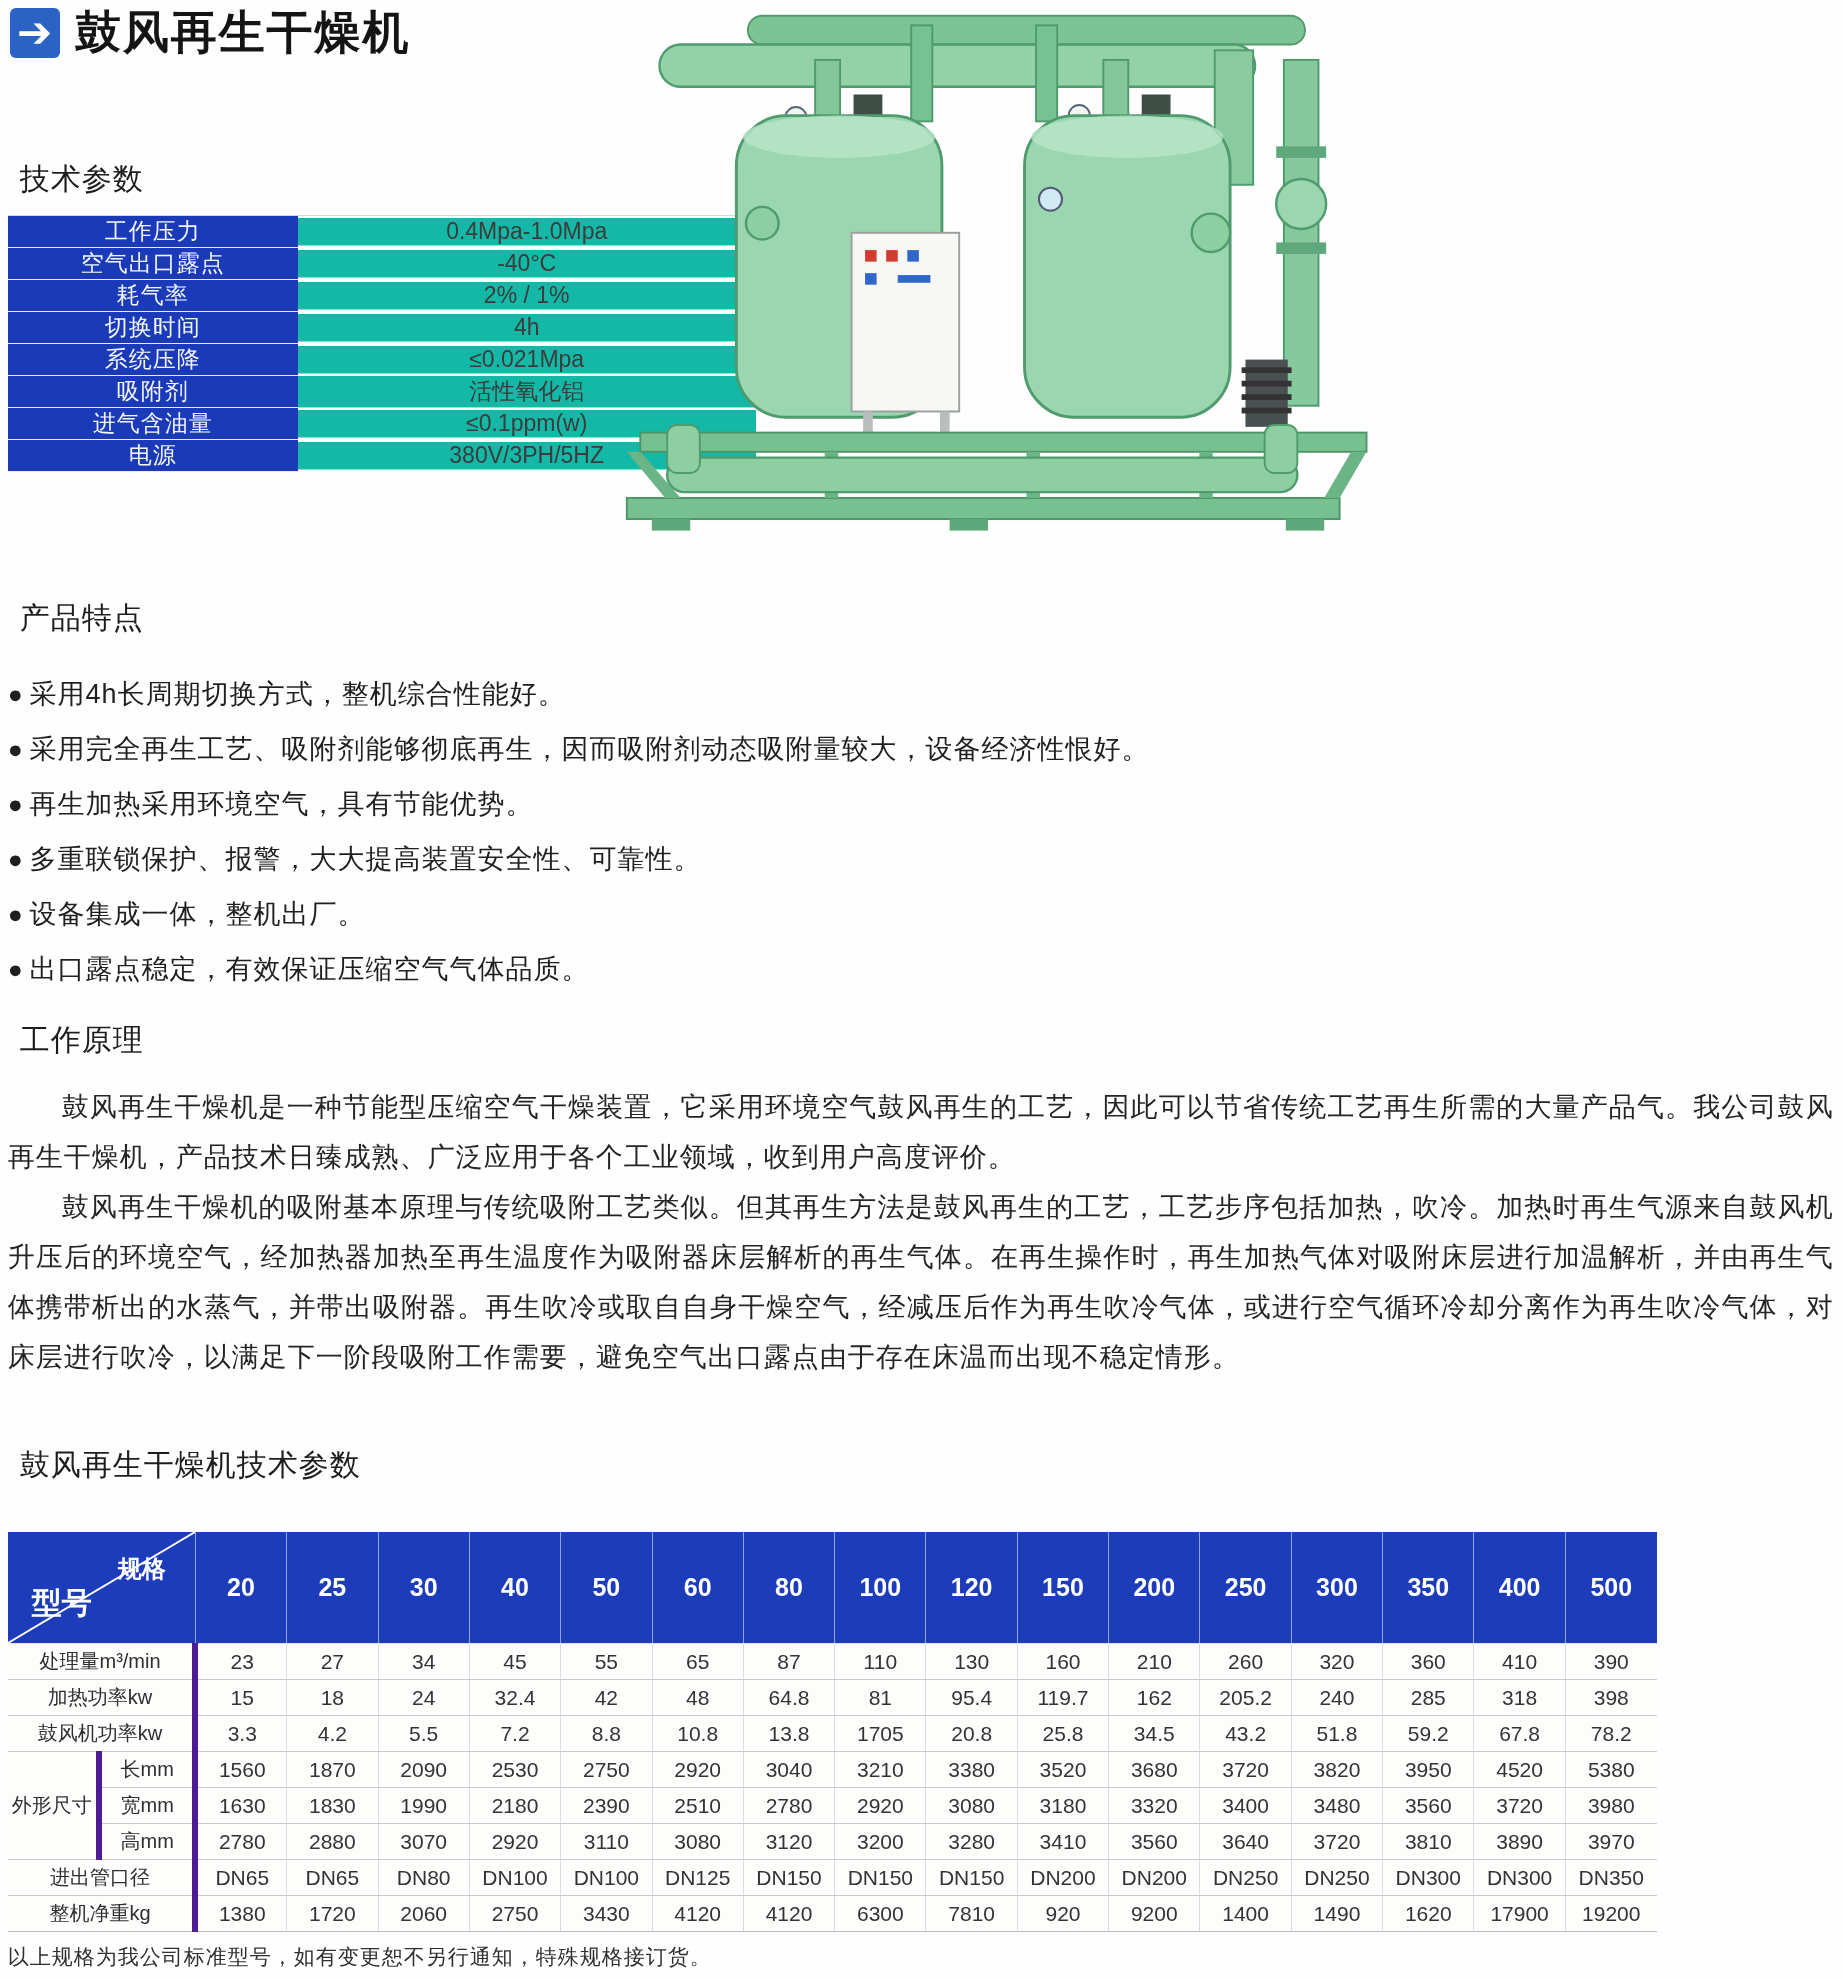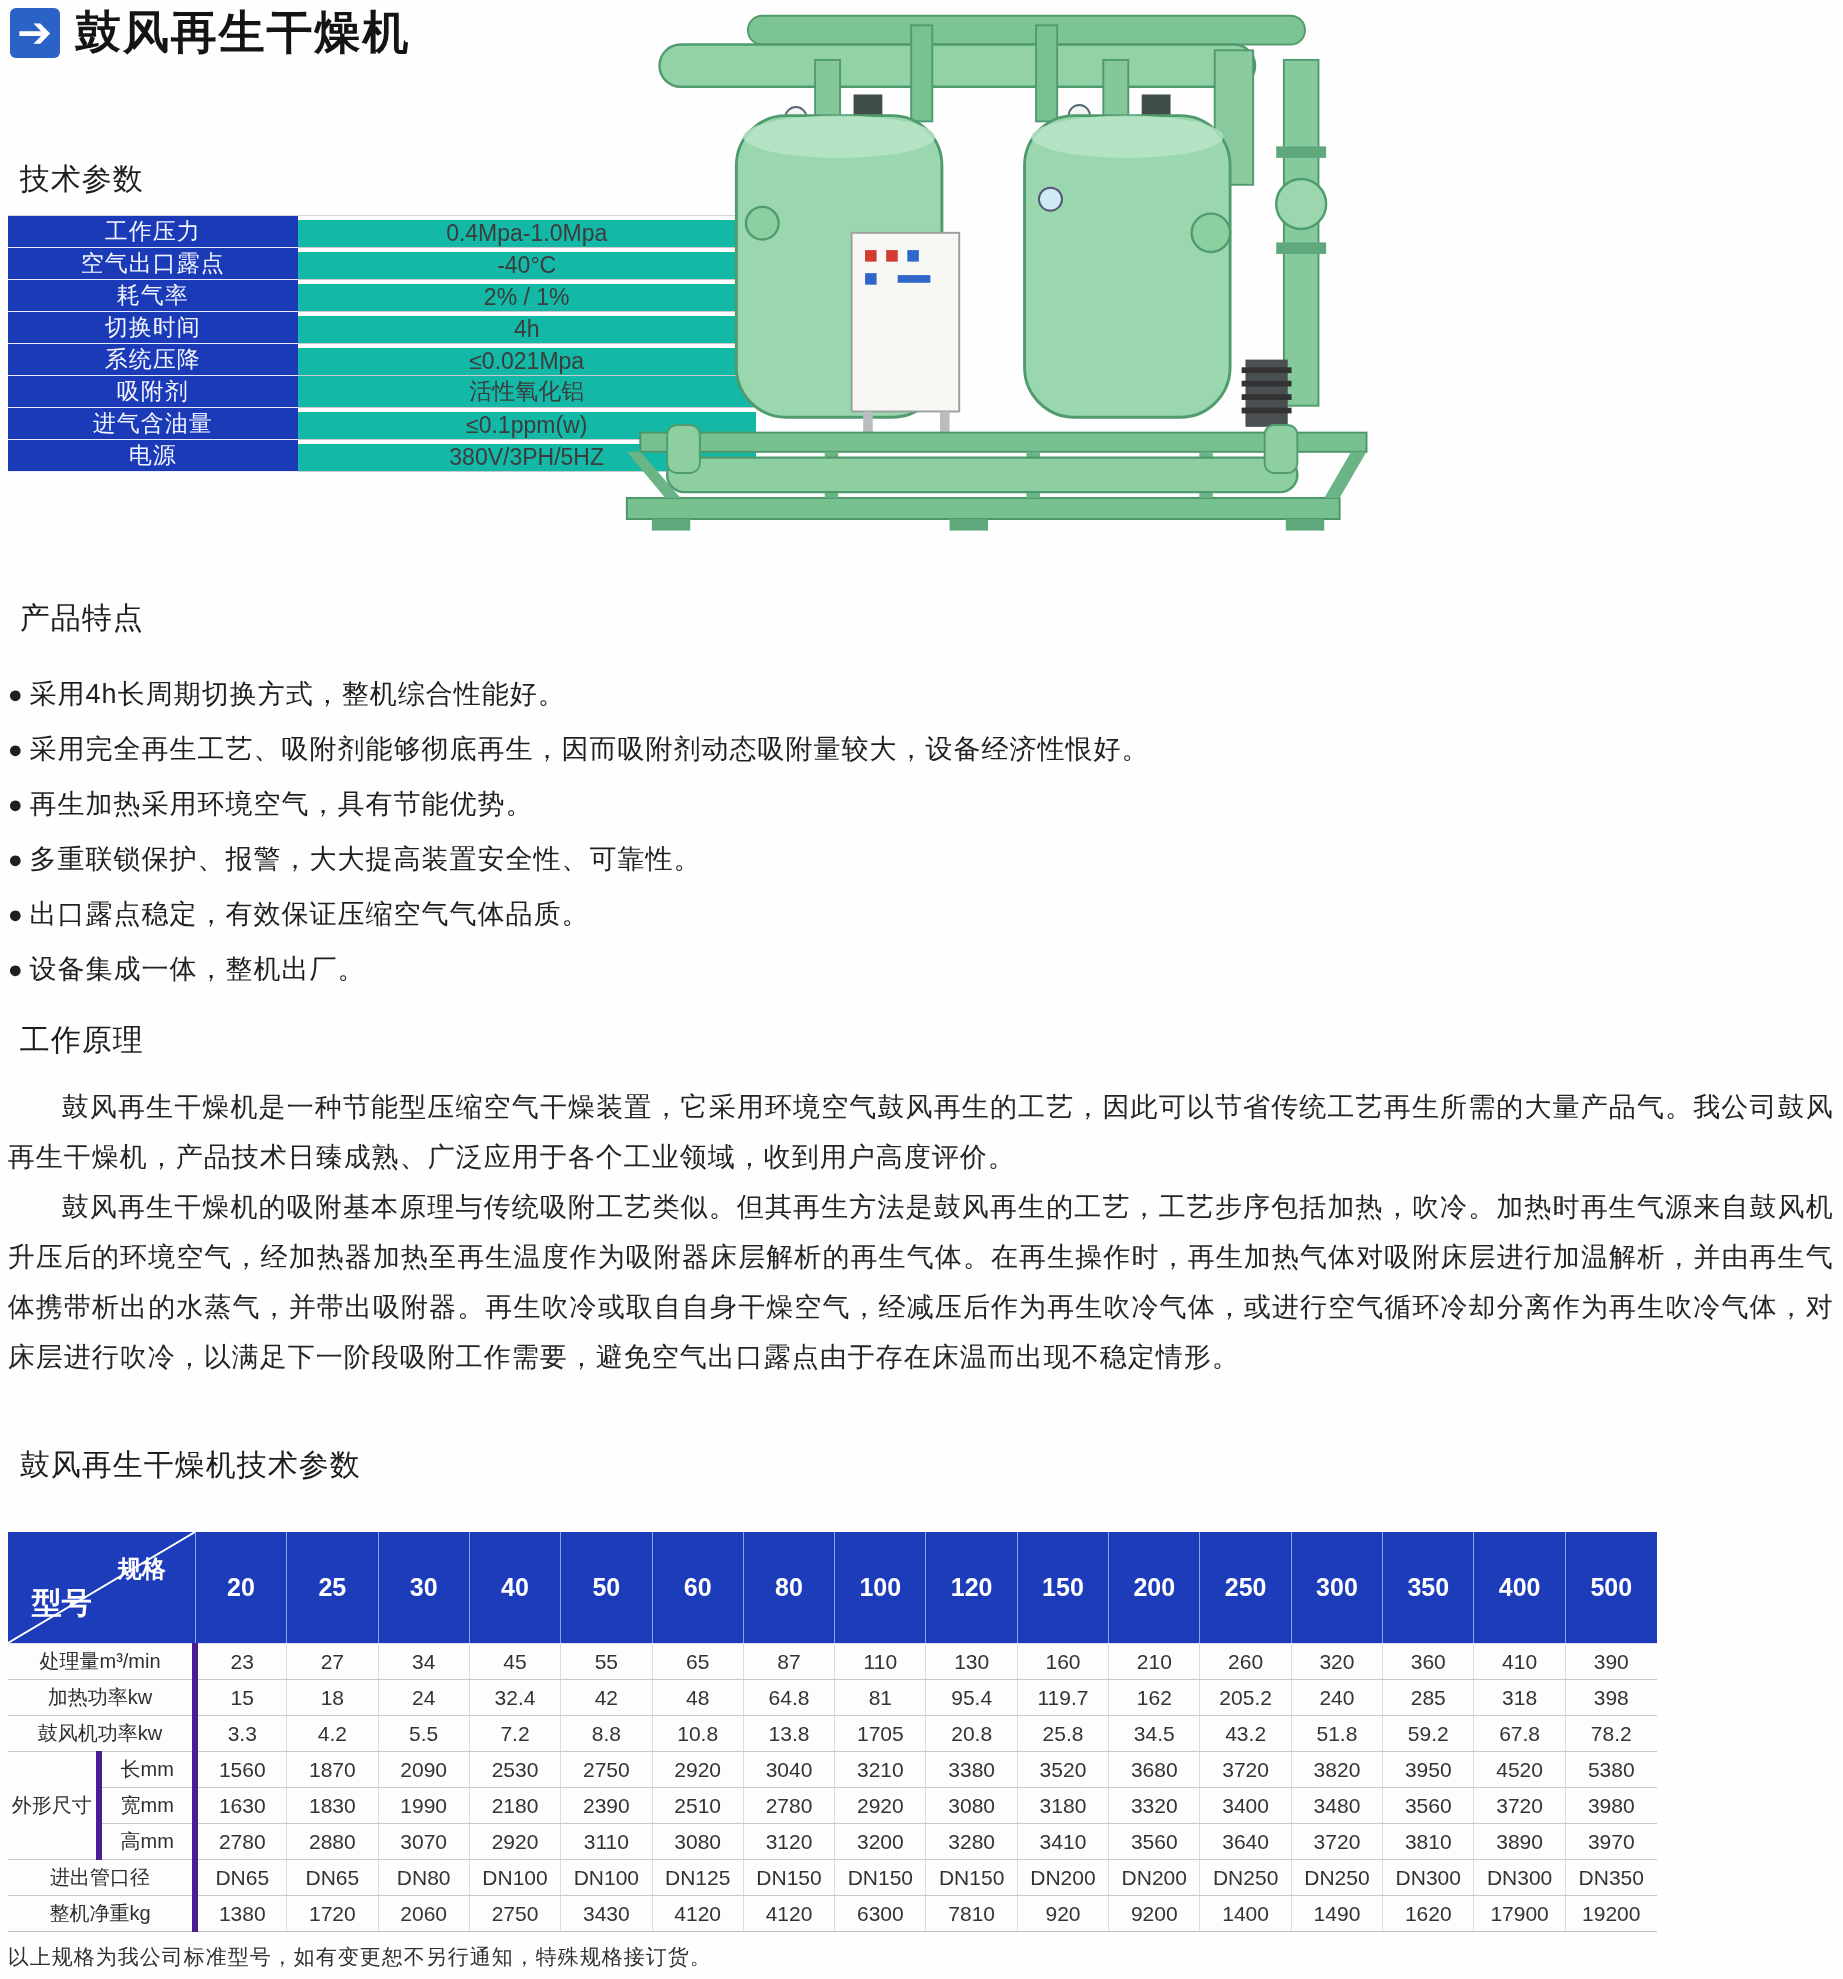--- a/index.html
+++ b/index.html
@@ -19,21 +19,21 @@
     left:75px;top:1.9px;font-size:46px;font-weight:bold;color:#141414;letter-spacing:1.9px;
   }
   .section-heading{
     font-size:30px;color:#1d1d1d;letter-spacing:1px;margin-left:12px;
   }
   
   .spec-table{
     left:7.7px;top:215px;width:748px;height:225px;display:flex;flex-direction:column;
     border-top:1px solid #d6d6d6;
   }
-  .spec-row{flex:1;display:flex;align-items:flex-end;}
+  .spec-row{flex:1;display:flex;align-items:center;}
   .spec-label{
     width:290px;background:#1b3ab8;color:#f2f5ff;display:flex;align-items:center;
     justify-content:center;font-size:23px;letter-spacing:1px;
     border-bottom:1.9px solid #e8ecf8;box-sizing:border-box;
   }
   .spec-value{
     flex:1;display:flex;align-items:center;justify-content:center;font-size:23px;
     color:#3c3c3c;border-bottom:1px solid #c9c9c9;box-sizing:border-box;background:#14b8a6;
   }
   
@@ -190,22 +190,22 @@
   <rect x="690" y="538" width="40" height="12" fill="#5fa87c"></rect>
 </svg>
 </div>
 
 <div class="abs section-heading" style="left:7.7px;top:598px;">产品特点</div>
 <ul class="abs features">
     <li>采用4h长周期切换方式，整机综合性能好。</li>
     <li>采用完全再生工艺、吸附剂能够彻底再生，因而吸附剂动态吸附量较大，设备经济性恨好。</li>
     <li>再生加热采用环境空气，具有节能优势。</li>
     <li>多重联锁保护、报警，大大提高装置安全性、可靠性。</li>
+    <li>设备集成一体，整机出厂。</li>
     <li>出口露点稳定，有效保证压缩空气气体品质。</li>
-    <li>设备集成一体，整机出厂。</li>
   </ul>
 
 <div class="abs section-heading" style="left:7.7px;top:1020px;">工作原理</div>
 <div class="abs principle">
     <p>鼓风再生干燥机是一种节能型压缩空气干燥装置，它采用环境空气鼓风再生的工艺，因此可以节省传统工艺再生所需的大量产品气。我公司鼓风再生干燥机，产品技术日臻成熟、广泛应用于各个工业领域，收到用户高度评价。</p>
     <p>鼓风再生干燥机的吸附基本原理与传统吸附工艺类似。但其再生方法是鼓风再生的工艺，工艺步序包括加热，吹冷。加热时再生气源来自鼓风机升压后的环境空气，经加热器加热至再生温度作为吸附器床层解析的再生气体。在再生操作时，再生加热气体对吸附床层进行加温解析，并由再生气体携带析出的水蒸气，并带出吸附器。再生吹冷或取自自身干燥空气，经减压后作为再生吹冷气体，或进行空气循环冷却分离作为再生吹冷气体，对床层进行吹冷，以满足下一阶段吸附工作需要，避免空气出口露点由于存在床温而出现不稳定情形。</p>
   </div>
 
 <div class="abs section-heading" style="left:7.7px;top:1445px;">鼓风再生干燥机技术参数</div>
 <table class="abs big-table">

